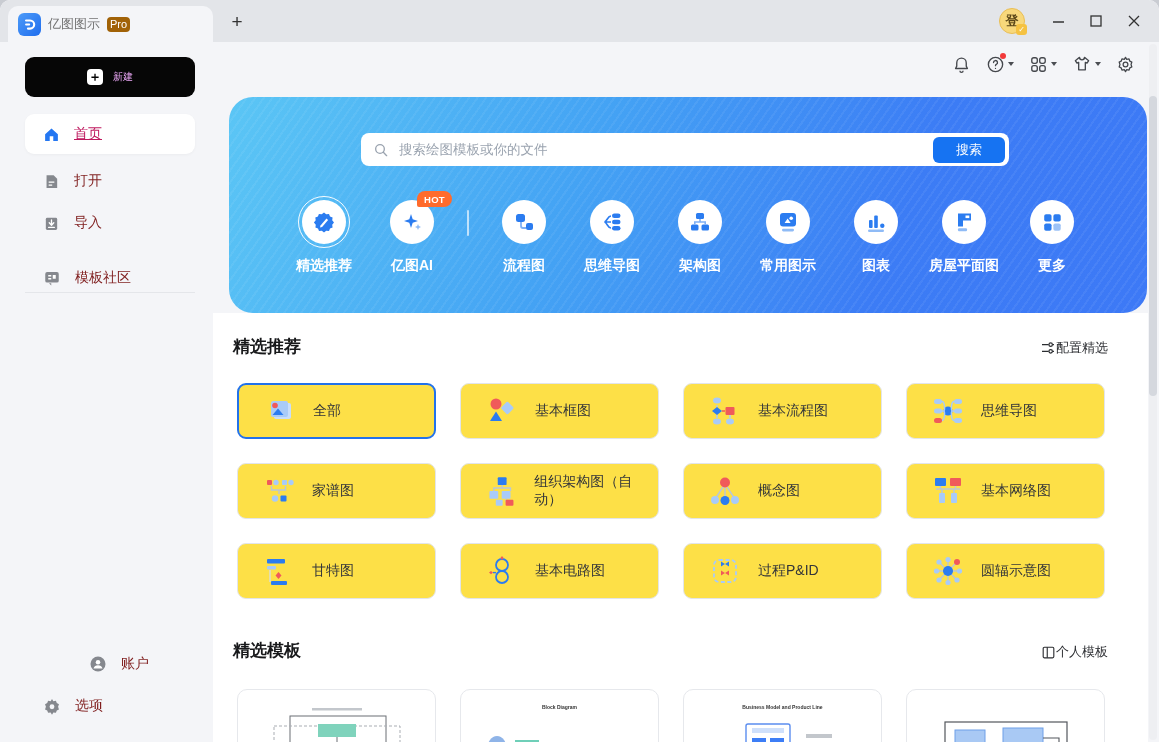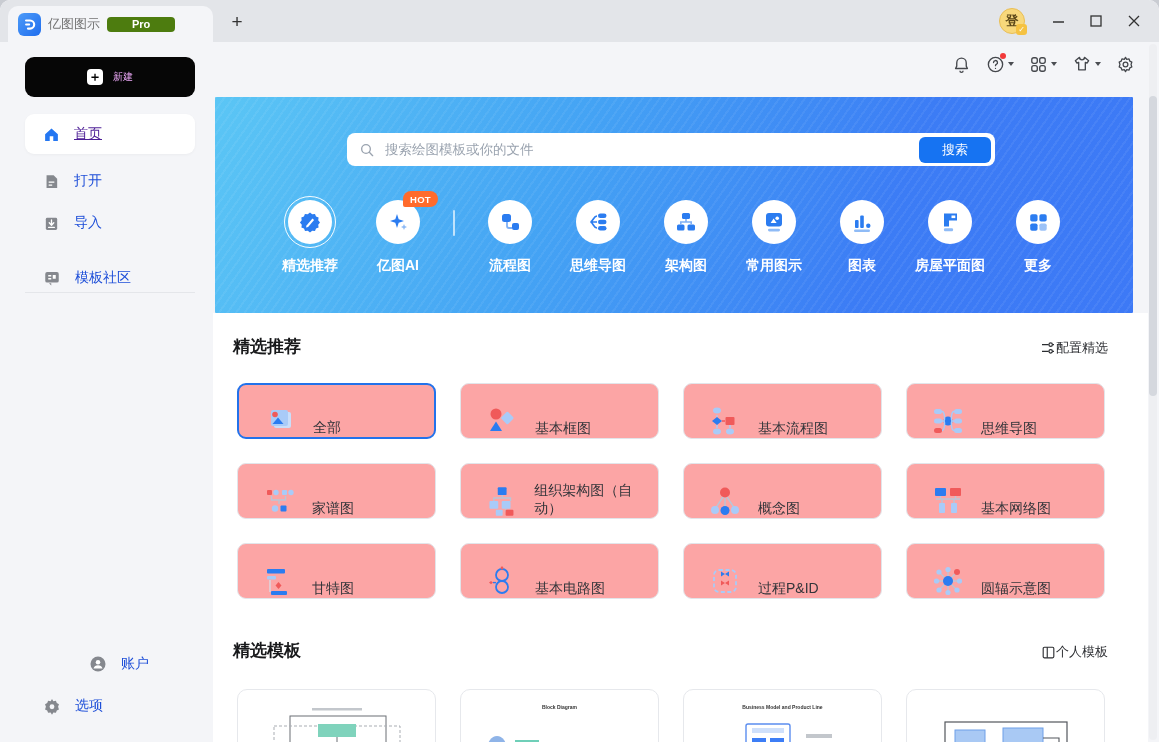--- a/index.html
+++ b/index.html
@@ -7,62 +7,62 @@
   .window{
     position:relative;width:1159px;height:742px;overflow:hidden;
     font-family:"Liberation Sans","DejaVu Sans",sans-serif;
     background:#F4F5F8;border-radius:10px 10px 0 0;
   }
   
   .titlebar{position:absolute;left:0;top:0;width:100%;height:42px;background:#E3E5E9;border-radius:10px 10px 0 0;}
   .tab{position:absolute;left:8px;top:6px;width:205px;height:36px;background:#F4F5F8;border-radius:10px 10px 0 0;display:flex;align-items:center;padding:0 10px;gap:7px;}
   .logo{width:23px;height:23px;border-radius:6px;background:linear-gradient(135deg,#4D9BF8,#1F6DEE);display:flex;align-items:center;justify-content:center;flex:0 0 auto;}
   .tab-title{font-size:13px;color:#737373;white-space:nowrap;}
-  .pro-badge{background:#4d7c0f;color:#fff;font-size:11px;font-weight:bold;padding:2px 25px;border-radius:4px;line-height:1;}
+  .pro-badge{background:#a16207;color:#fff;font-size:11px;font-weight:normal;padding:2px 3px;border-radius:4px;line-height:1;}
   .newtab{position:absolute;left:225px;top:10px;width:24px;height:24px;display:flex;align-items:center;justify-content:center;font-size:19px;color:#333;cursor:pointer;}
   .tb-right{position:absolute;right:10px;top:0;height:42px;display:flex;align-items:center;gap:8px;}
   .avatar{position:relative;width:26px;height:26px;border-radius:50%;background:#F8D87B;border:1px solid #E9BE55;display:flex;align-items:center;justify-content:center;font-size:13px;font-weight:bold;color:#5B4718;margin-right:10px;}
   .avatar-badge{position:absolute;right:-3px;bottom:-2px;width:11px;height:11px;border-radius:3px;background:#F5C242;color:#fff;font-size:8px;line-height:11px;text-align:center;}
   .winbtn{width:30px;height:30px;display:flex;align-items:center;justify-content:center;cursor:pointer;}
   
   .toolbar{position:absolute;right:24px;top:54px;display:flex;align-items:center;gap:15px;}
   .tool{display:flex;align-items:center;gap:2px;cursor:pointer;position:relative;}
   .caret{width:0;height:0;border-left:3.5px solid transparent;border-right:3.5px solid transparent;border-top:4px solid #4A4D52;margin-left:1px;}
   .red-dot{position:absolute;right:8px;top:-2px;width:6px;height:6px;border-radius:50%;background:#F23A3A;}
   
   .sidebar{position:absolute;left:0;top:42px;width:213px;height:700px;}
   .new-btn{position:absolute;left:25px;top:15px;width:170px;height:40px;background:#060606;border-radius:9px;display:flex;align-items:center;justify-content:center;gap:10px;cursor:pointer;}
   .new-btn .plus-box{width:16px;height:16px;border-radius:4px;background:#fff;color:#000;font-size:13px;font-weight:bold;line-height:15px;text-align:center;}
   .new-btn span.lbl{color:#f0abfc;font-size:10px;}
-  .side-item{position:absolute;left:25px;width:170px;height:40px;border-radius:9px;display:flex;align-items:center;padding-left:18px;gap:14px;font-size:14px;color:#1d4ed8;cursor:pointer;}
-  .side-item.active{background:#fff;color:#4c1d95;box-shadow:0 1px 3px rgba(0,0,0,.04);text-decoration:underline;}
+  .side-item{position:absolute;left:25px;width:170px;height:40px;border-radius:9px;display:flex;align-items:center;padding-left:18px;gap:14px;font-size:14px;color:#7f1d1d;cursor:pointer;}
+  .side-item.active{background:#fff;color:#be185d;box-shadow:0 1px 3px rgba(0,0,0,.04);text-decoration:underline;}
   .side-divider{position:absolute;left:25px;top:250px;width:170px;height:1px;background:#E4E6EA;}
   
-  .banner{position:absolute;left:215px;top:97px;width:918px;height:216px;border-radius:1px;
+  .banner{position:absolute;left:229px;top:97px;width:918px;height:216px;border-radius:24px;
     background:linear-gradient(112deg,#5BC6F5 0%,#44A3F4 38%,#3C7CF5 72%,#3D79F6 100%);overflow:hidden;}
   .banner::before{content:"";position:absolute;inset:0;
     background:repeating-linear-gradient(125deg,rgba(255,255,255,.06) 0 2px,rgba(255,255,255,0) 2px 7px);}
   .searchbar{position:absolute;left:132px;top:36px;width:648px;height:33px;background:#fff;border-radius:8px;display:flex;align-items:center;padding:0 4px 0 12px;}
   .search-input{flex:1;border:none;outline:none;font-size:13.5px;color:#333;background:transparent;margin-left:8px;font-family:inherit;}
   .search-input::placeholder{color:#9AA3AF;}
   .search-btn{width:72px;height:26px;background:#1673F2;border:none;border-radius:6px;color:#fff;font-size:13px;cursor:pointer;font-family:inherit;}
   .cats{position:absolute;left:51px;top:103px;display:flex;align-items:flex-start;}
   .cat{width:88px;display:flex;flex-direction:column;align-items:center;cursor:pointer;position:relative;}
   .cat-circle{width:44px;height:44px;border-radius:50%;background:#fff;display:flex;align-items:center;justify-content:center;}
   .cat.selected .cat-circle{outline:1.6px solid rgba(255,255,255,.95);outline-offset:3px;}
   .cat-label{margin-top:13px;color:#fff;font-size:14px;font-weight:bold;white-space:nowrap;}
   .cat-divider{width:24px;display:flex;justify-content:center;padding-top:10px;}
   .cat-divider i{display:block;width:2.5px;height:26px;background:rgba(255,255,255,.65);border-radius:2px;}
   .hot-badge{position:absolute;top:-9px;left:49px;background:#FF6B2C;color:#fff;font-size:9.5px;font-weight:bold;padding:2.5px 7px;border-radius:8px 8px 8px 2px;letter-spacing:.3px;}
   
   .content{position:absolute;left:213px;top:313px;width:935px;height:429px;background:#fff;}
   .section-title{position:absolute;font-size:17px;font-weight:bold;color:#17181A;}
   .section-link{position:absolute;display:flex;align-items:center;font-size:13px;color:#2B2D31;cursor:pointer;justify-content:flex-end;}
   .cards{position:absolute;left:24px;top:70px;display:grid;grid-template-columns:repeat(4,199px);grid-auto-rows:56px;column-gap:24px;row-gap:24px;}
-  .card{background:#fca5a5;border:1px solid #E2E5EA;border-radius:9px;display:flex;align-items:flex-end;padding-left:24px;gap:16px;cursor:pointer;}
+  .card{background:#fde047;border:1px solid #E2E5EA;border-radius:9px;display:flex;align-items:center;padding-left:24px;gap:16px;cursor:pointer;}
   .card.selected{border:2px solid #2272EB;}
   .card-label{font-size:14px;color:#33353A;}
   .thumbs{position:absolute;left:24px;top:376px;display:grid;grid-template-columns:repeat(4,199px);column-gap:24px;}
   .thumb{height:120px;background:#fff;border:1px solid #E6E8EC;border-radius:10px;padding:10px 8px 0;overflow:hidden;cursor:pointer;}
   .thumb-inner{width:100%;height:100%;background:#fff;display:flex;flex-direction:column;align-items:center;}
   .thumb-title{font-size:5px;color:#333;font-weight:bold;margin:4px 0 2px;white-space:nowrap;}
   
   .scroll-track{position:absolute;right:2px;top:44px;width:8px;height:696px;background:#EEEFF2;border-radius:4px;}
   .scroll-thumb{position:absolute;right:2px;top:96px;width:8px;height:300px;background:#D5D8DE;border-radius:4px;cursor:pointer;}
   svg{display:block;}

